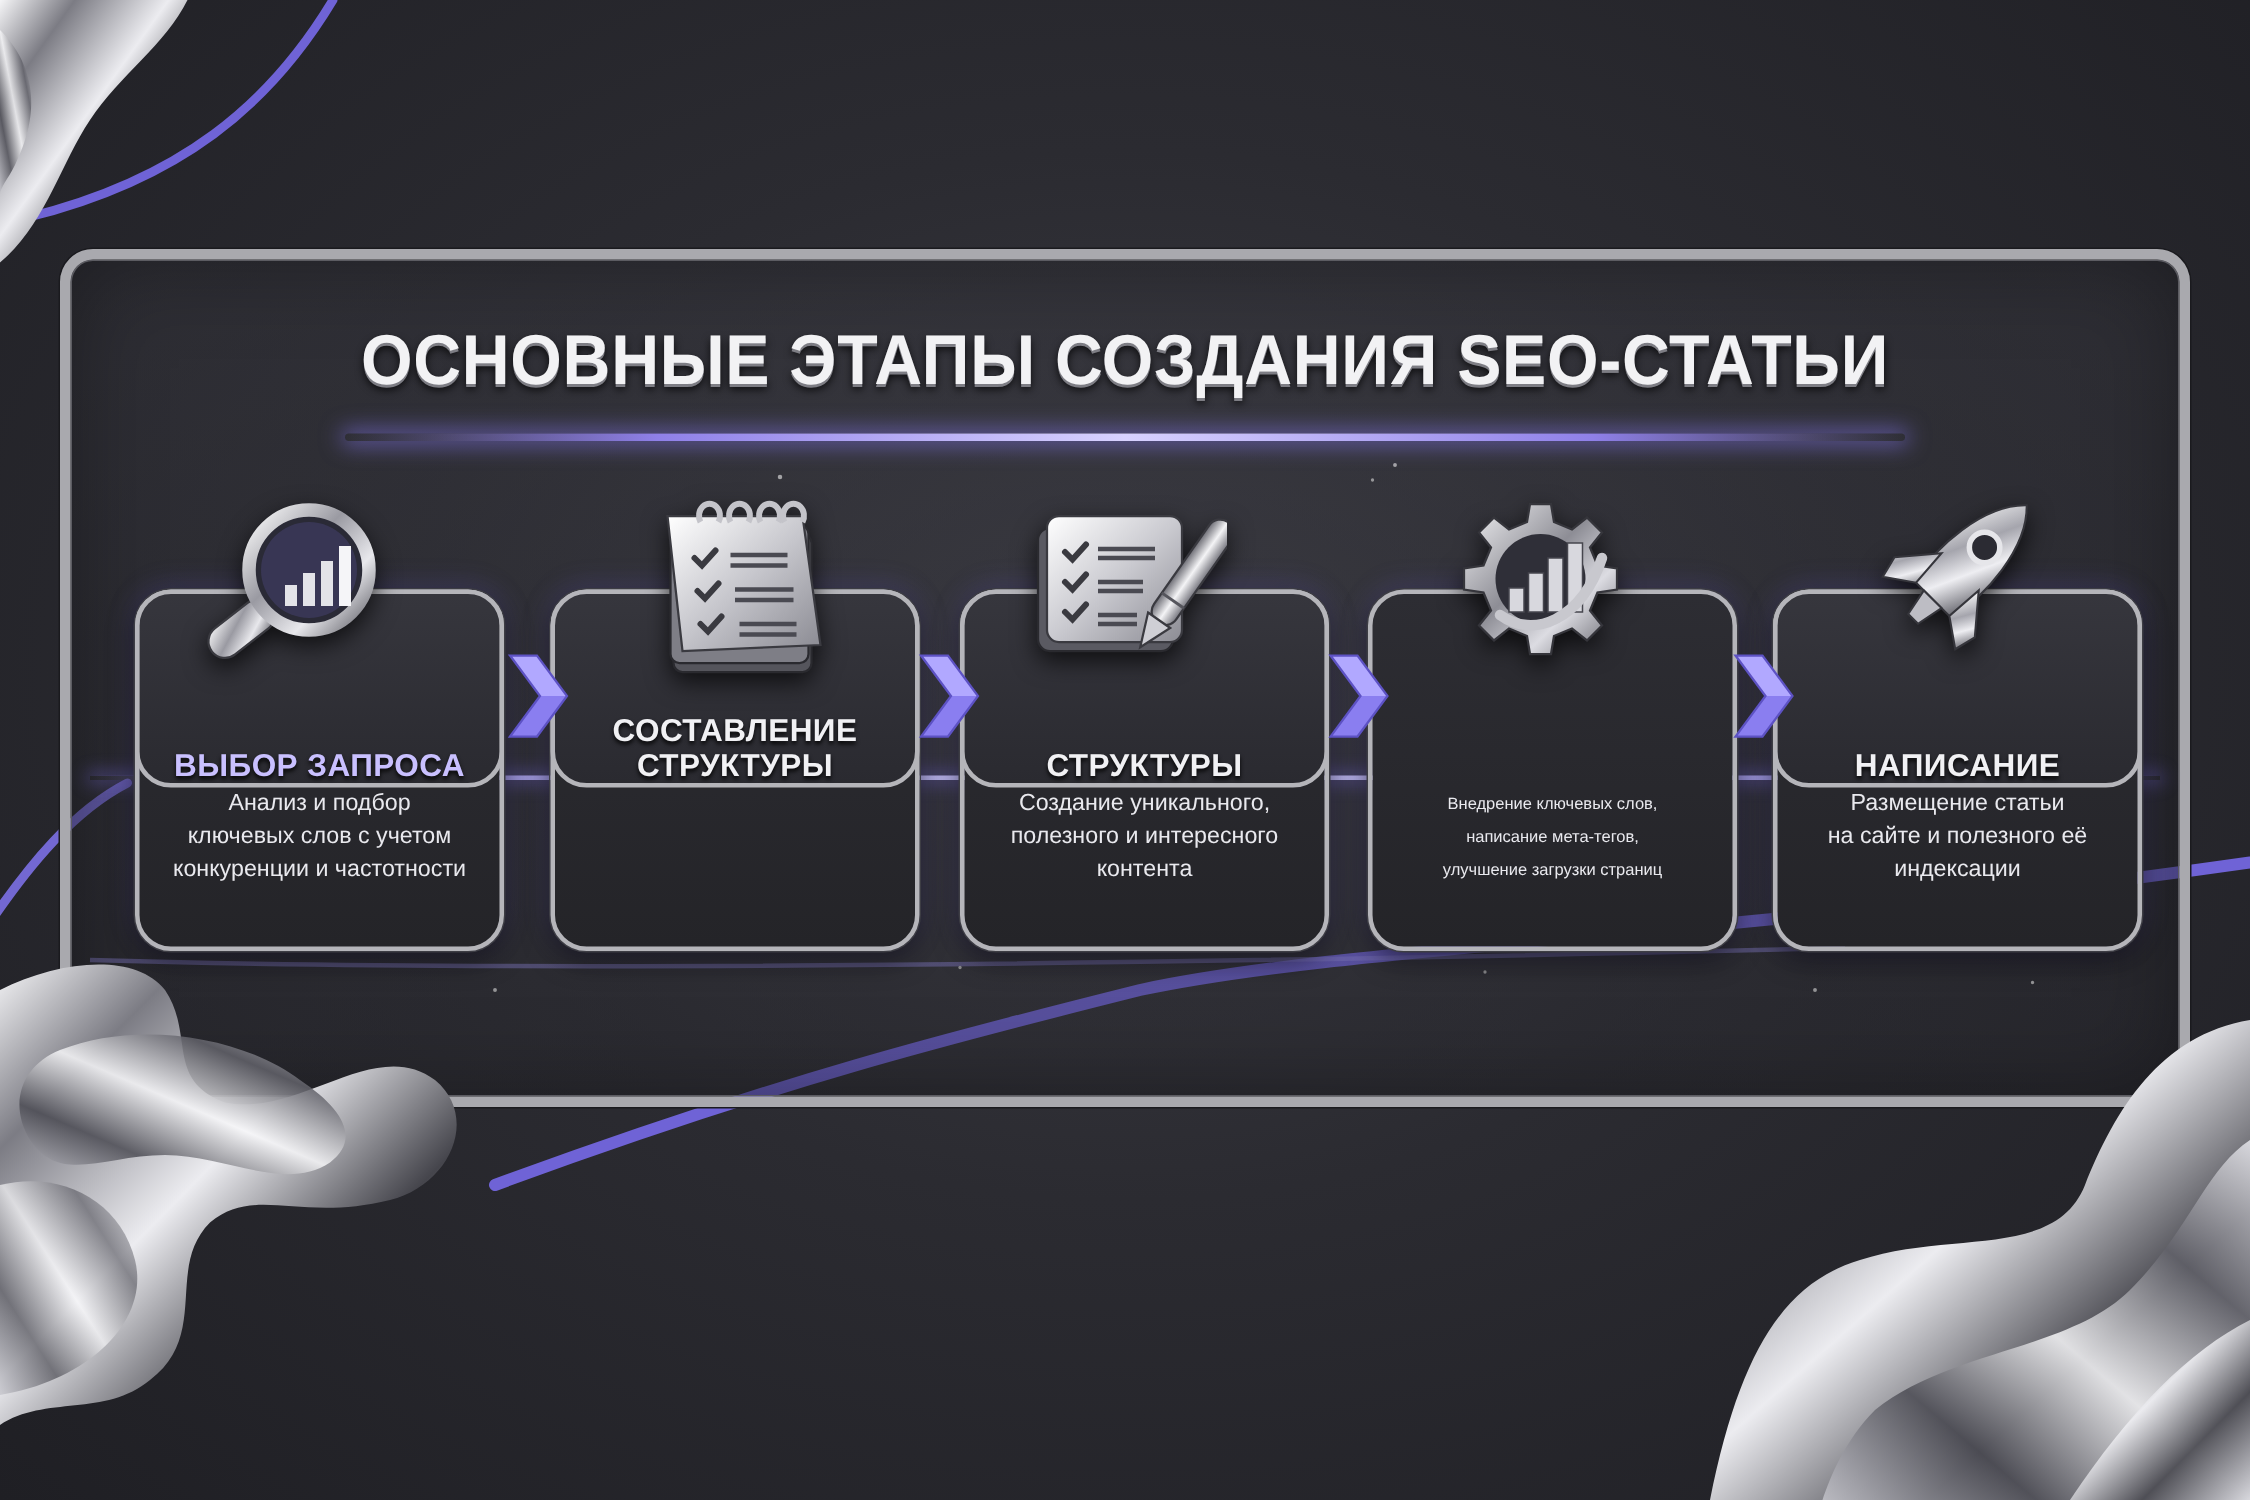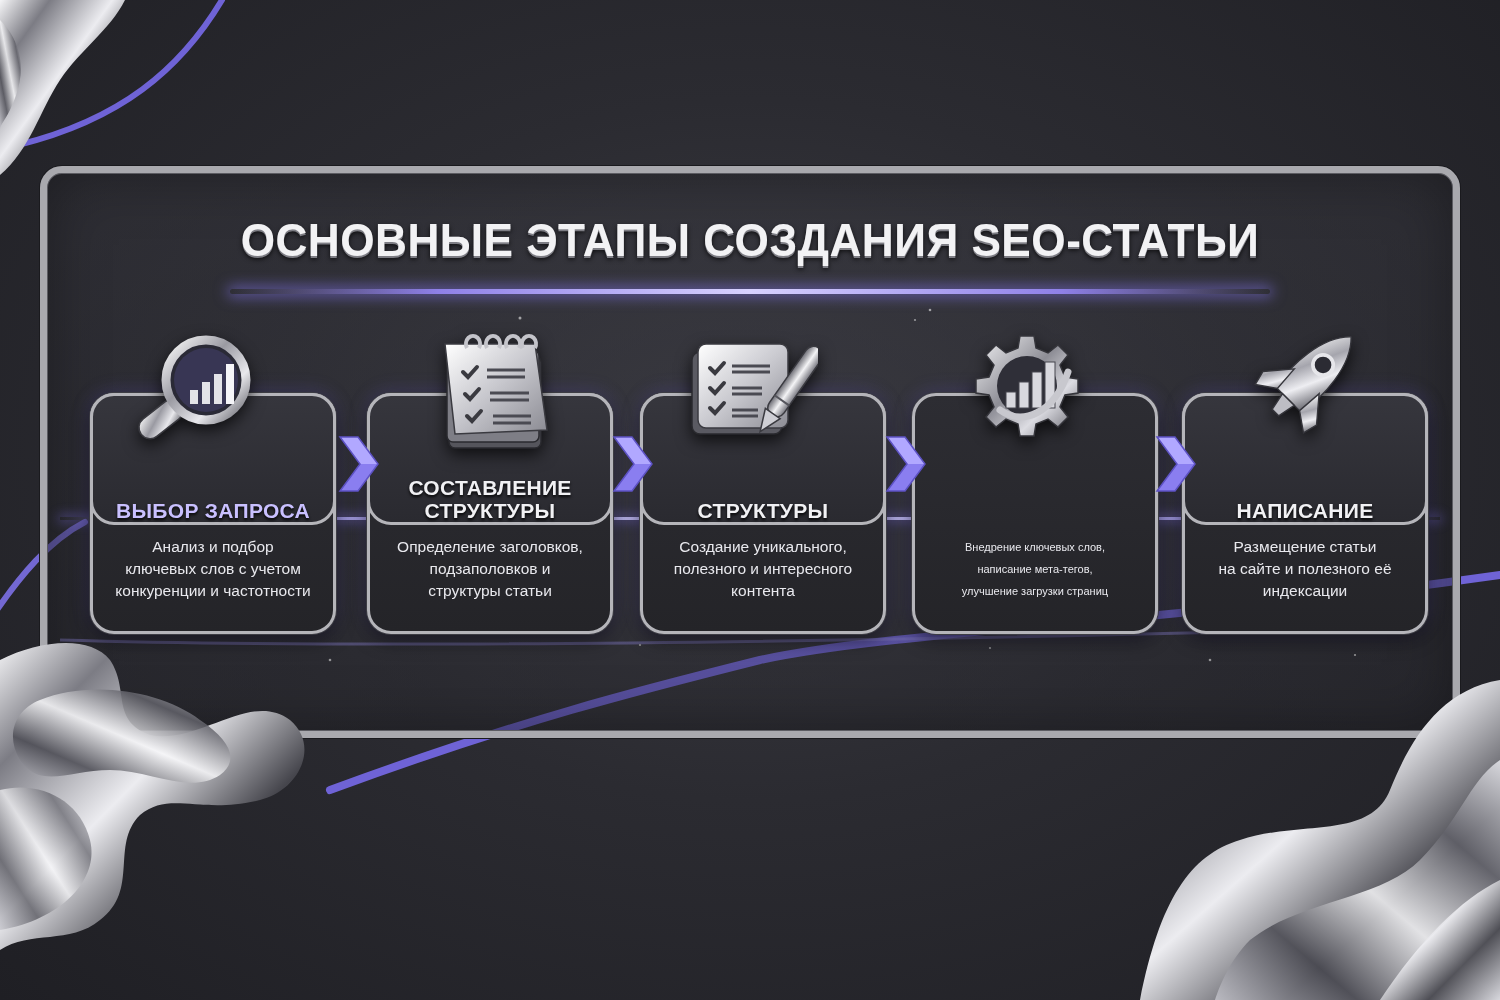--- a/index.html
+++ b/index.html
@@ -80,21 +80,21 @@
       line-height: 23px;
       text-align: center;
       color: #f1f1f4;
       letter-spacing: 0.3px;
       text-shadow: 0 2px 3px rgba(0,0,0,0.9);
       white-space: pre-line;
     }
     .step-title.accent { color: #c9c0ff; }
     .step-desc {
       position: absolute;
-      left: 6px; right: 6px; top: 140px;
+      left: 6px; right: 6px; top: 129px;
       text-align: center;
       font-family: "Liberation Sans", sans-serif;
       font-size: 15.5px;
       line-height: 22px;
       color: #e9e9ee;
       white-space: pre-line;
     }
 
     .icon {
       position: absolute;
@@ -164,23 +164,20 @@
   <div class="step-desc">Анализ и подбор
 ключевых слов с учетом
 конкуренции и частотности</div>
 </div>
 
 <div class="step" style="left:367px;">
   <div class="step-head" style="">
     <div class="step-title">СОСТАВЛЕНИЕ
 СТРУКТУРЫ</div>
   </div>
-  <div class="step-desc">Определение заголовков,
-подзаполовков и
-структуры статьи</div>
 </div>
 
 <div class="step" style="left:640px;">
   <div class="step-head">
     <div class="step-title">СТРУКТУРЫ</div>
   </div>
   <div class="step-desc">Создание уникального,
 полезного и интересного
 контента</div>
 </div>

